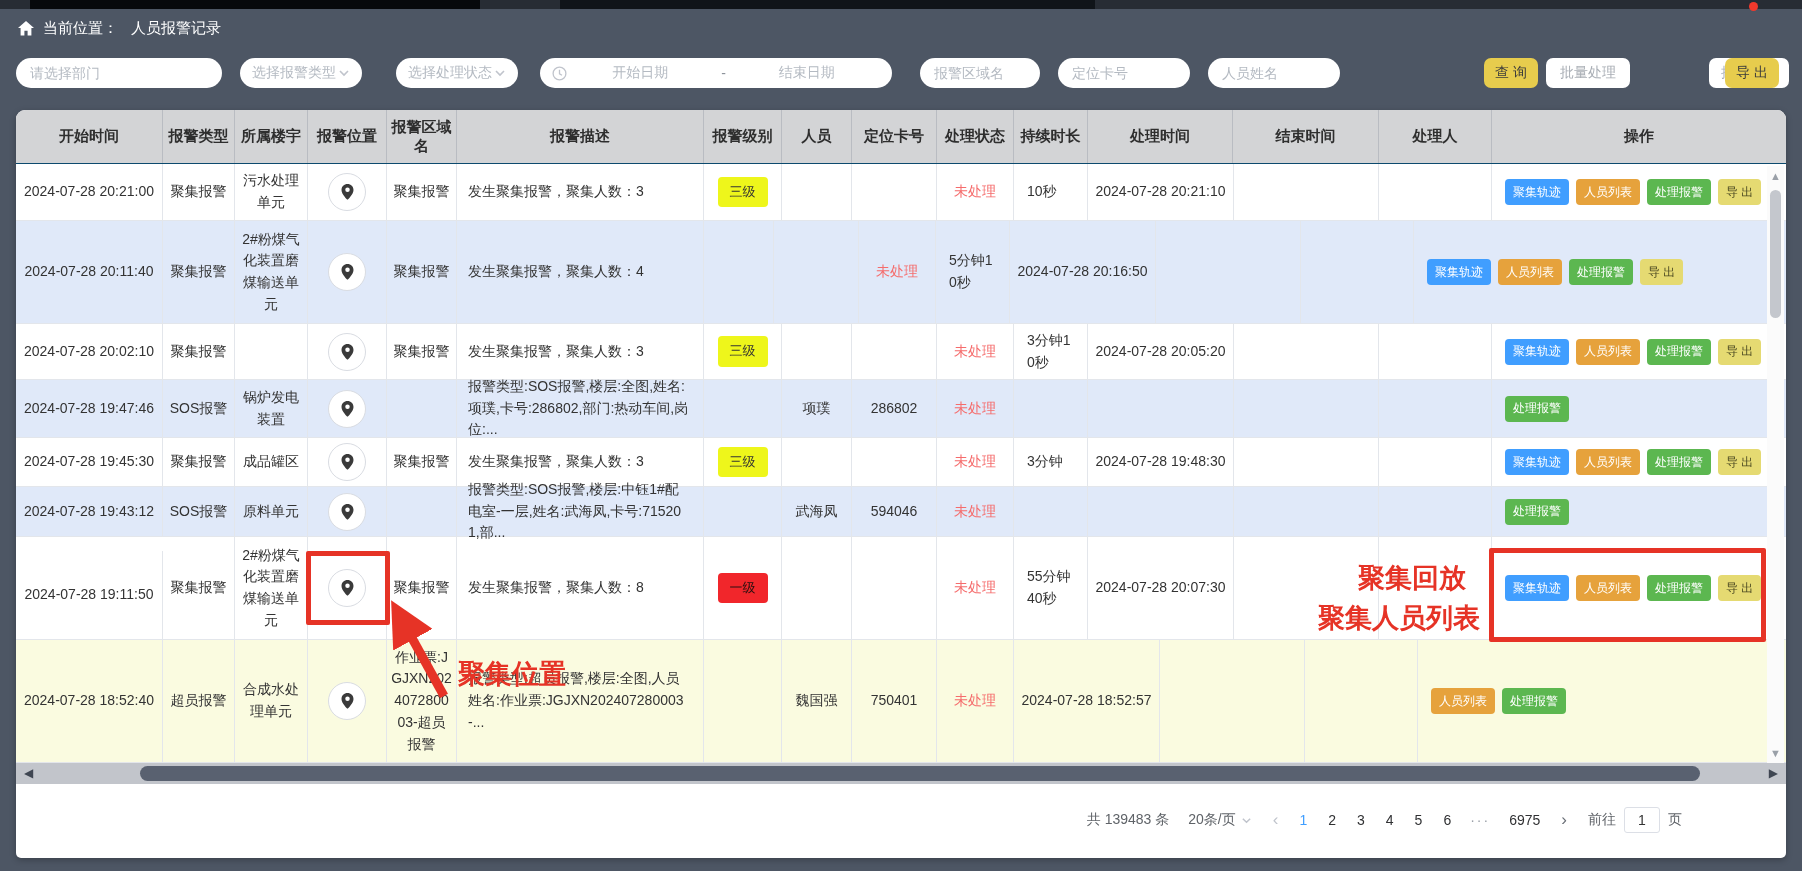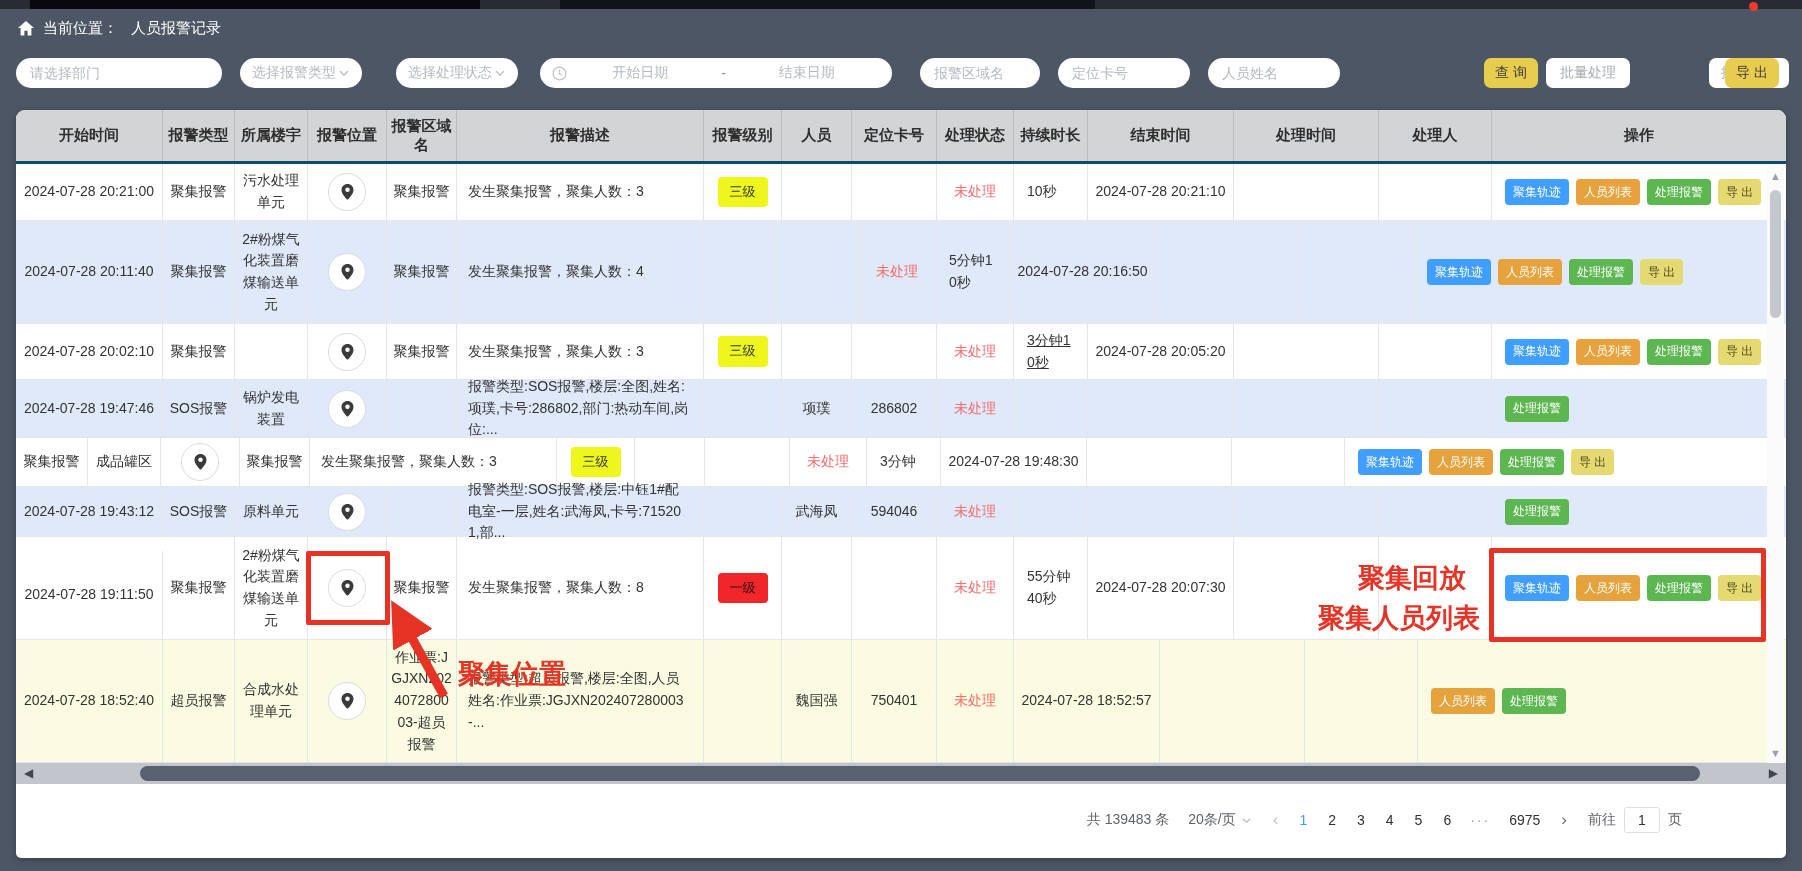--- a/index.html
+++ b/index.html
@@ -27,21 +27,21 @@
   .f-select { display:flex; align-items:center; justify-content:space-between; padding:0 12px; color:#b4bac2; cursor:pointer; }
   .f-date { display:flex; align-items:center; padding:0 12px; color:#b4bac2; }
   .f-date .dph { flex:1; text-align:center; }
   .f-date .sep { width:20px; text-align:center; color:#8d939b; }
   .btn { position:absolute; top:58px; height:30px; border:none; border-radius:7px; font-size:14px; cursor:pointer; font-family:inherit; }
   .btn-yellow { background:#e7cc4d; color:#3b3b3b; }
   .btn-white { background:#ffffff; color:#a9aeb5; }
   
   .panel { position:absolute; left:16px; top:110px; width:1770px; height:748px; background:#fff;
            border-radius:9px 9px 5px 5px; box-shadow:0 2px 6px rgba(0,0,0,.25); overflow:hidden; }
-  .thead { display:flex; height:54px; background:#d3d4d6; border-bottom:3px solid #0c4a6e; }
+  .thead { display:flex; height:54px; background:#d3d4d6; border-bottom:1px solid #0c4a6e; }
   .th { display:flex; align-items:center; justify-content:center; text-align:center;
         font-size:15px; font-weight:bold; color:#2e2e2e; border-right:1px solid #b9bcc2; line-height:1.25; padding:0 4px; }
   .th:last-child { border-right:none; }
   .tr { display:flex; border-bottom:1px solid #e3e6eb; background:#fff; }
   .bg-alt { background:#e0e9f9; }
   .bg-high { background:#fafbe0; }
   .td { display:flex; align-items:center; justify-content:center; text-align:center; font-size:14px; color:#333;
         border-right:1px solid #e3e6eb; padding:0 4px; word-break:break-all; line-height:1.55; }
   .td:last-child { border-right:none; }
   .td.nowrap { white-space:nowrap; padding:0 2px; }
@@ -150,22 +150,22 @@
         <div class="th" style="width: 72px;">报警类型</div>
         <div class="th" style="width: 73px;">所属楼宇</div>
         <div class="th" style="width: 79px;">报警位置</div>
         <div class="th" style="width: 70px;">报警区域名</div>
         <div class="th" style="width: 247px;">报警描述</div>
         <div class="th" style="width: 78px;">报警级别</div>
         <div class="th" style="width: 70px;">人员</div>
         <div class="th" style="width: 85px;">定位卡号</div>
         <div class="th" style="width: 77px;">处理状态</div>
         <div class="th" style="width: 74px;">持续时长</div>
+        <div class="th" style="width: 145px;">处理时间</div>
         <div class="th" style="width: 146px;">结束时间</div>
-        <div class="th" style="width: 145px;">处理时间</div>
         <div class="th" style="width: 113px;">处理人</div>
         <div class="th" style="width: 294px;">操作</div>
       </div>
     <div>
         <div class="tr" style="height: 57px;">
           <div class="td nowrap" style="width: 147px;">2024-07-28 20:21:00</div>
           <div class="td" style="width: 72px;">聚集报警</div>
           <div class="td" style="width: 73px;">污水处理单元</div>
           <div class="td" style="width: 79px;">
             <button class="pin-btn">
@@ -232,21 +232,21 @@
             </button>
           </div>
           <div class="td" style="width: 70px;">聚集报警</div>
           <div class="td desc" style="width: 247px;">发生聚集报警，聚集人数：3</div>
           <div class="td" style="width: 78px;">
             <span class="lvl lvl-3">三级</span>
           </div>
           <div class="td" style="width: 70px;"></div>
           <div class="td" style="width: 85px;"></div>
           <div class="td status" style="width: 77px;">未处理</div>
-          <div class="td dur" style="width: 74px; text-decoration: underline;">3分钟10秒</div>
+          <div class="td dur" style="width: 74px;">3分钟10秒</div>
           <div class="td nowrap" style="width: 146px;">2024-07-28 20:05:20</div>
           <div class="td" style="width: 145px;"></div>
           <div class="td" style="width: 113px;"></div>
           <div class="td actions" style="width: 294px;">
             <button class="abtn a-track">聚集轨迹</button>
             <button class="abtn a-list">人员列表</button>
             <button class="abtn a-handle">处理报警</button>
             <button class="abtn a-export">导 出</button>
           </div>
         </div>
@@ -269,20 +269,21 @@
           <div class="td status" style="width: 77px;">未处理</div>
           <div class="td dur" style="width: 74px;"></div>
           <div class="td nowrap" style="width: 146px;"></div>
           <div class="td" style="width: 145px;"></div>
           <div class="td" style="width: 113px;"></div>
           <div class="td actions" style="width: 294px;">
             <button class="abtn a-handle">处理报警</button>
           </div>
         </div>
         <div class="tr" style="height: 49px;">
+          <div class="td nowrap" style="width: 147px;">2024-07-28 19:45:30</div>
           <div class="td" style="width: 72px;">聚集报警</div>
           <div class="td" style="width: 73px;">成品罐区</div>
           <div class="td" style="width: 79px;">
             <button class="pin-btn">
               <svg width="15" height="18" viewBox="0 0 16 19">
                 <path d="M8 1 C4.4 1 1.6 3.8 1.6 7.3 C1.6 12 8 17.8 8 17.8 S14.4 12 14.4 7.3 C14.4 3.8 11.6 1 8 1 Z M8 9.6 A2.4 2.4 0 1 1 8 4.8 A2.4 2.4 0 0 1 8 9.6 Z" fill="#3a3a3a"></path>
               </svg>
             </button>
           </div>
           <div class="td" style="width: 70px;">聚集报警</div>

